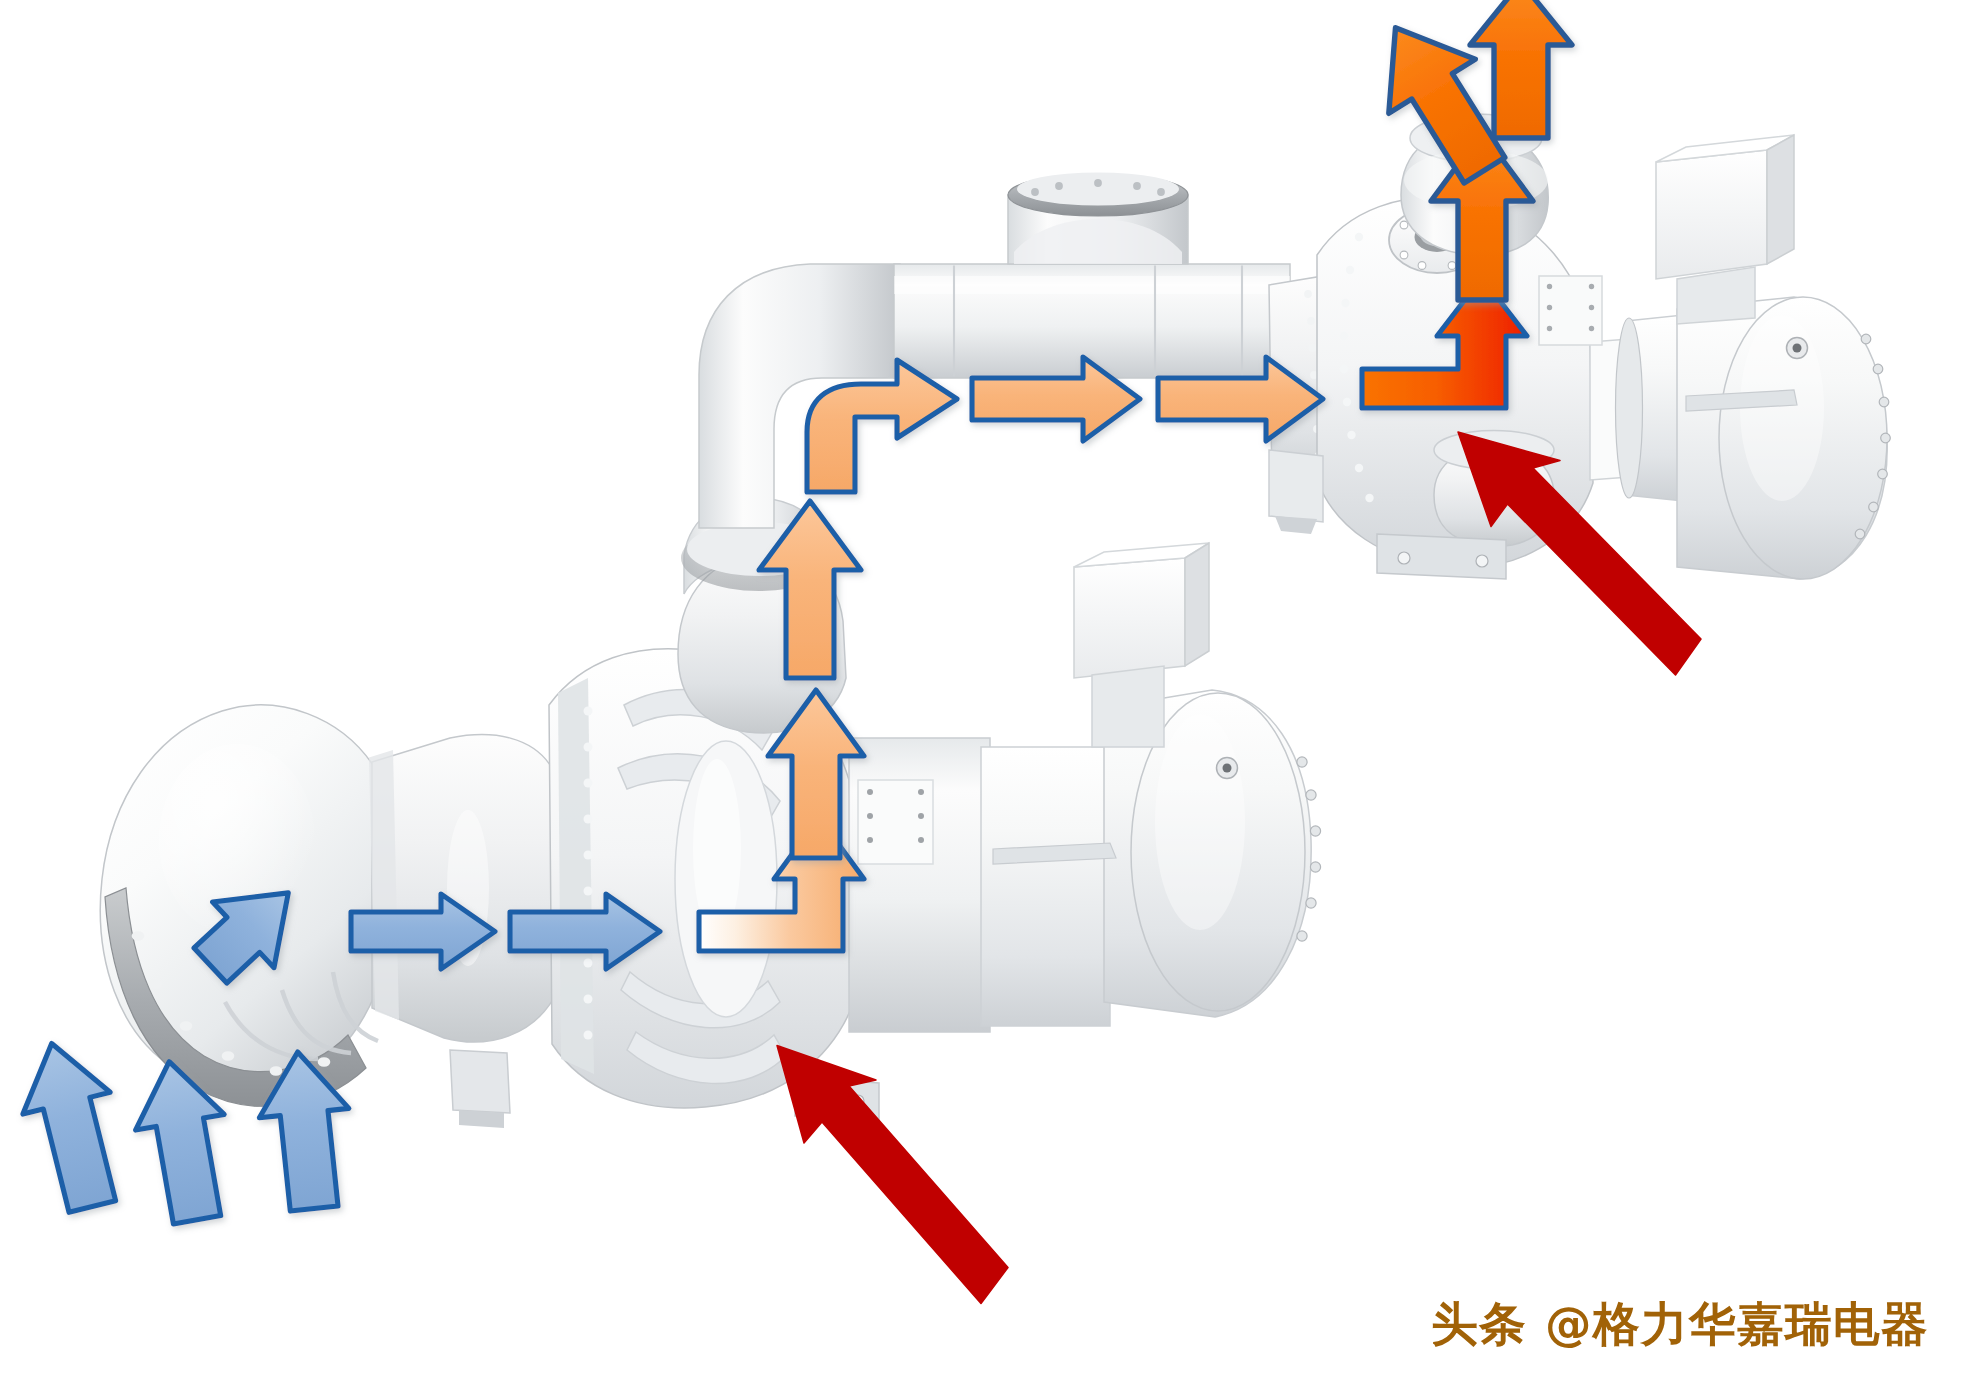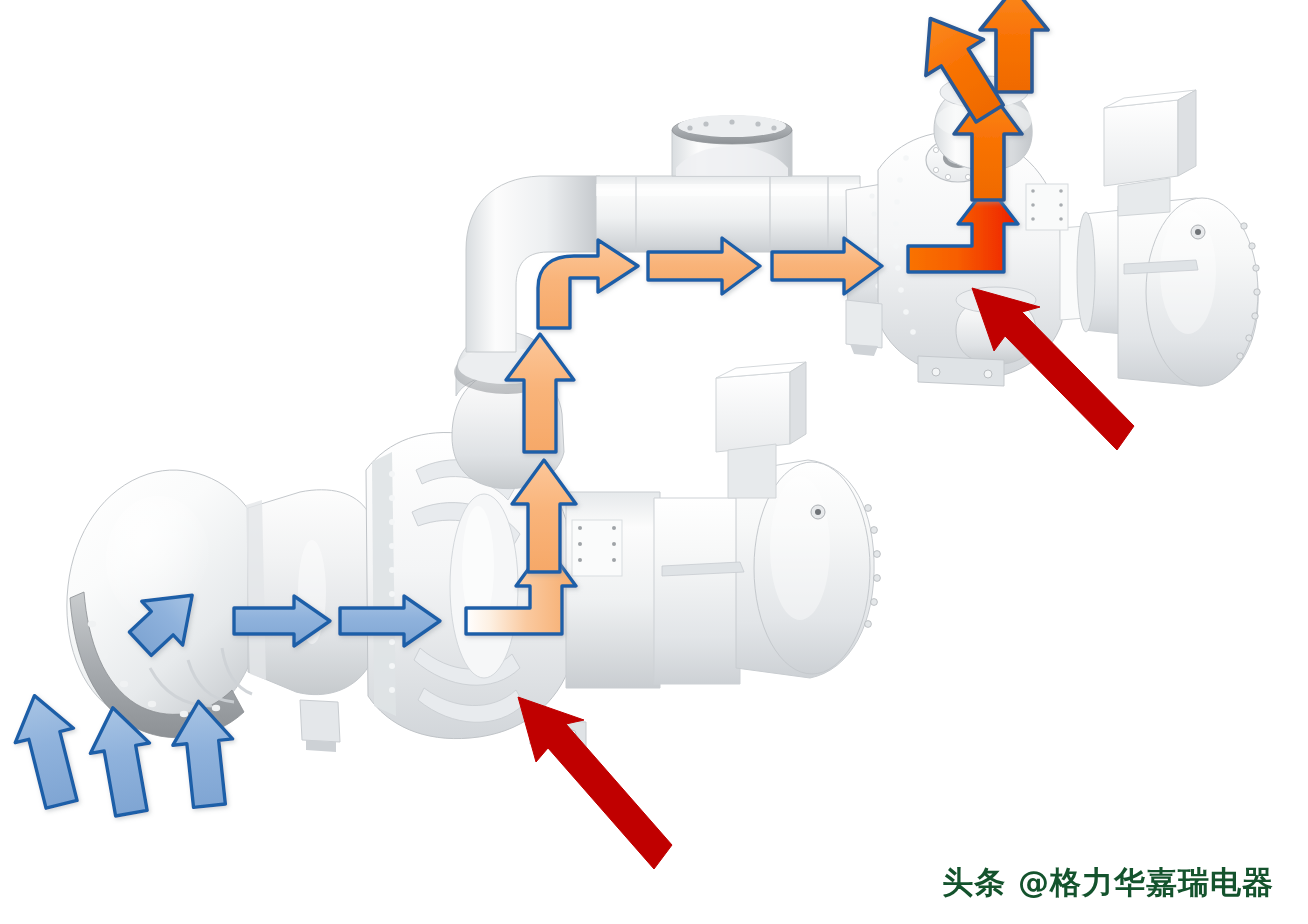--- a/index.html
+++ b/index.html
@@ -20,25 +20,25 @@
   }
   #diagram-svg {
     position: absolute;
     left: 0;
     top: 0;
     width: 1308px;
     height: 924px;
   }
   #watermark {
     position: absolute;
-    right: 34px;
+    right: 22px;
     bottom: 20px;
     font-size: 31px;
     font-weight: bold;
-    color: #14532d;
+    color: #a16207;
     letter-spacing: 1px;
     text-shadow: 2px 2px 0 rgba(255,255,255,0.85), -1px -1px 0 rgba(255,255,255,0.6);
     white-space: nowrap;
     font-family: "DejaVu Sans", sans-serif;
   }
 </style>
 </head>
 <body>
 
 <div id="stage">

